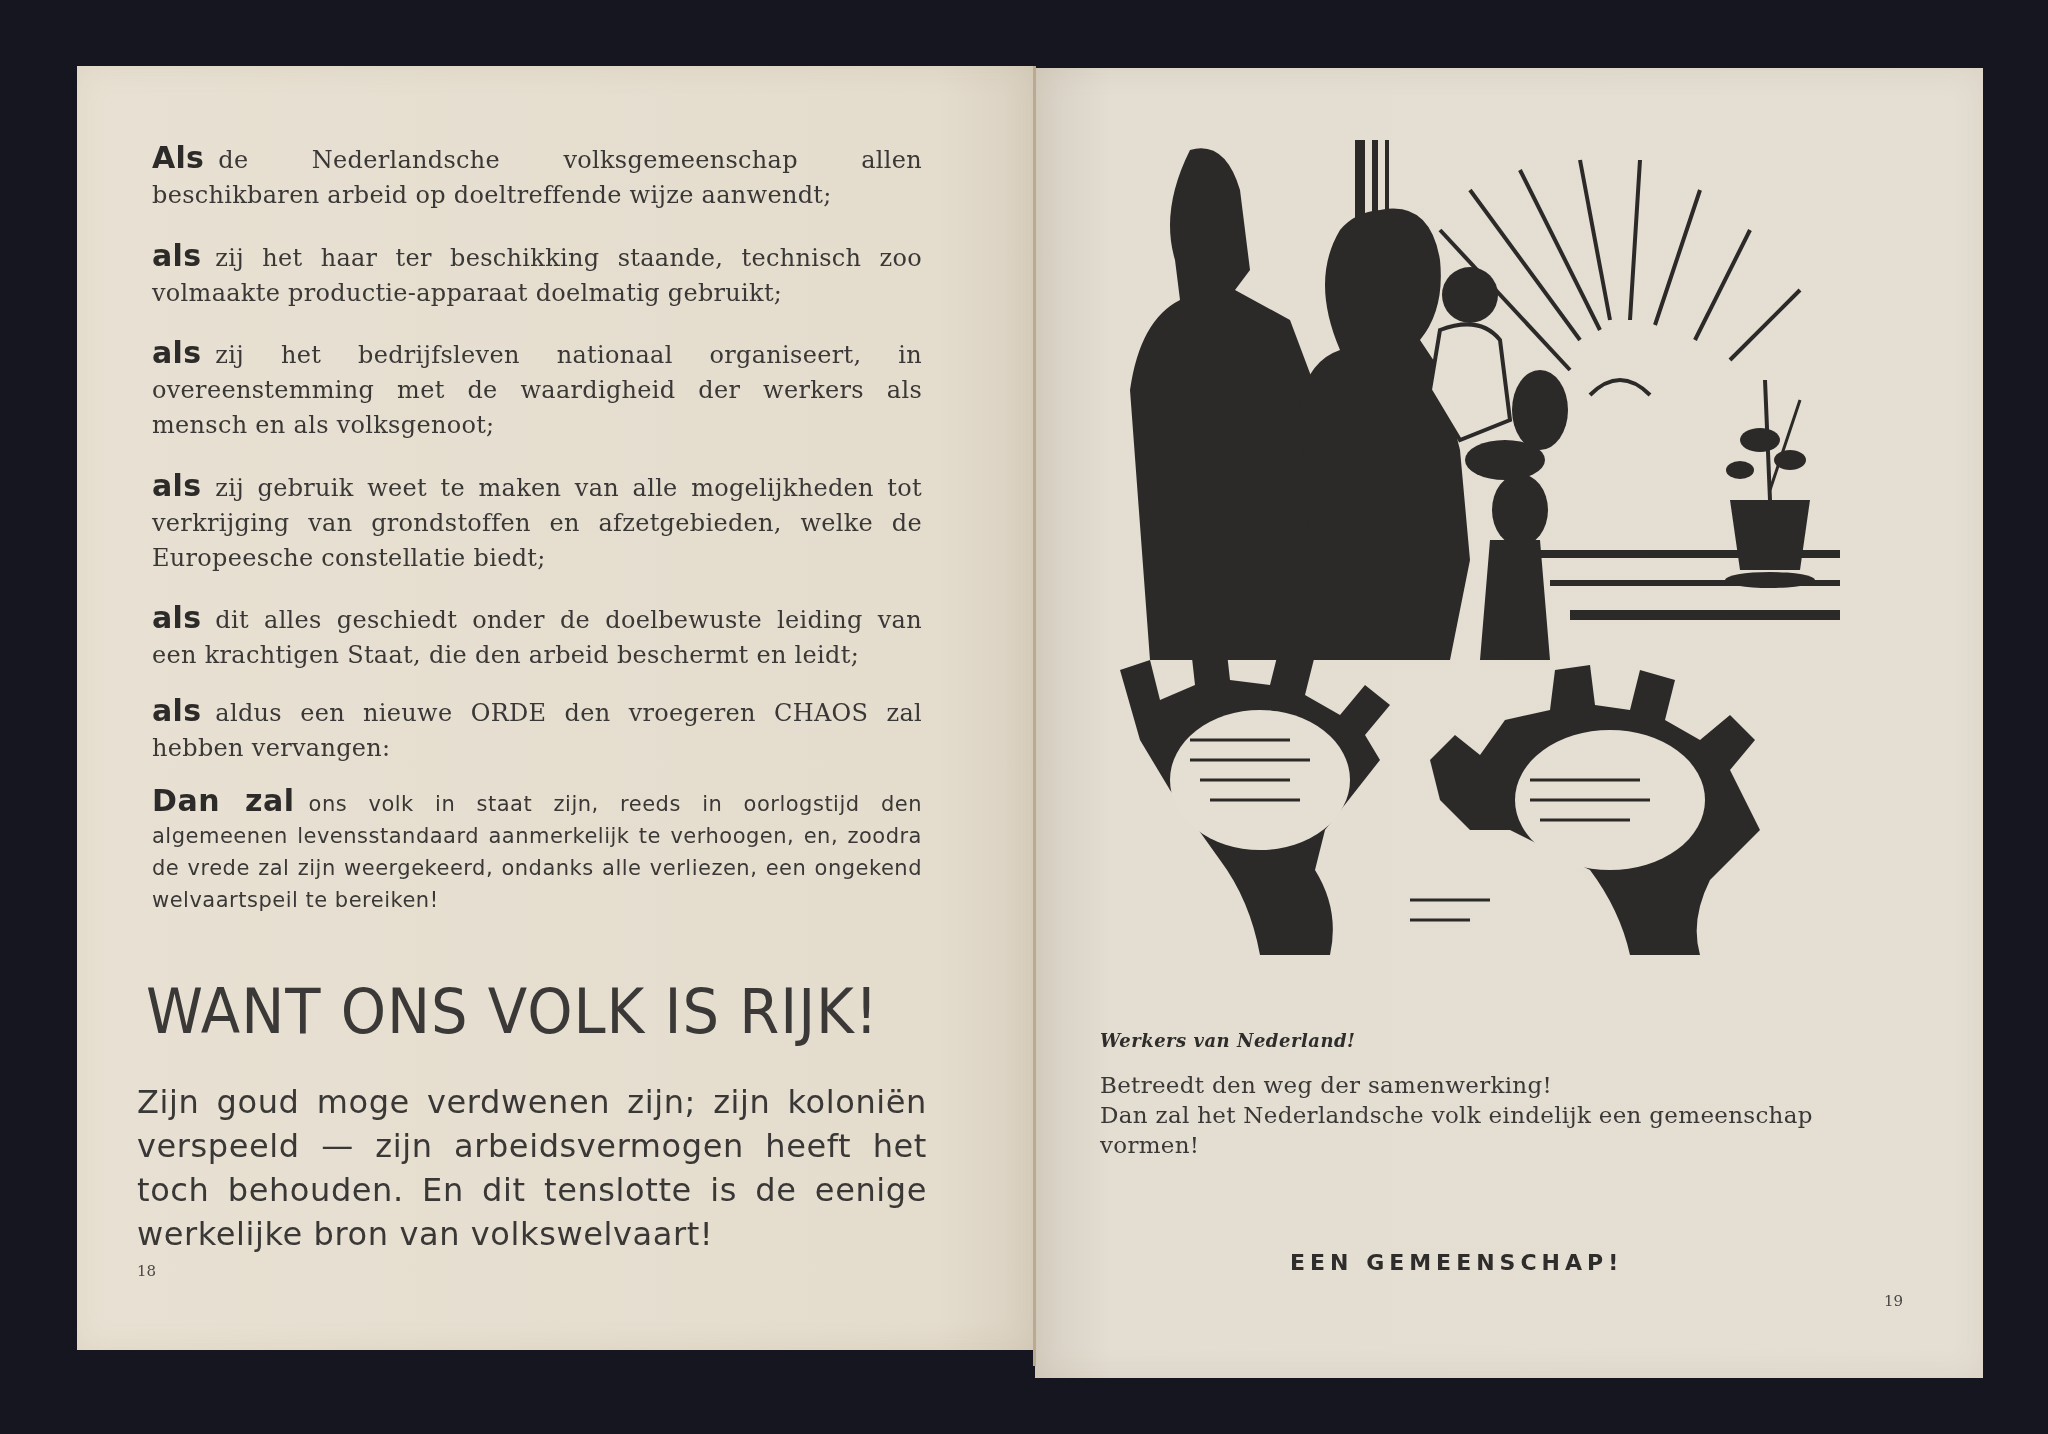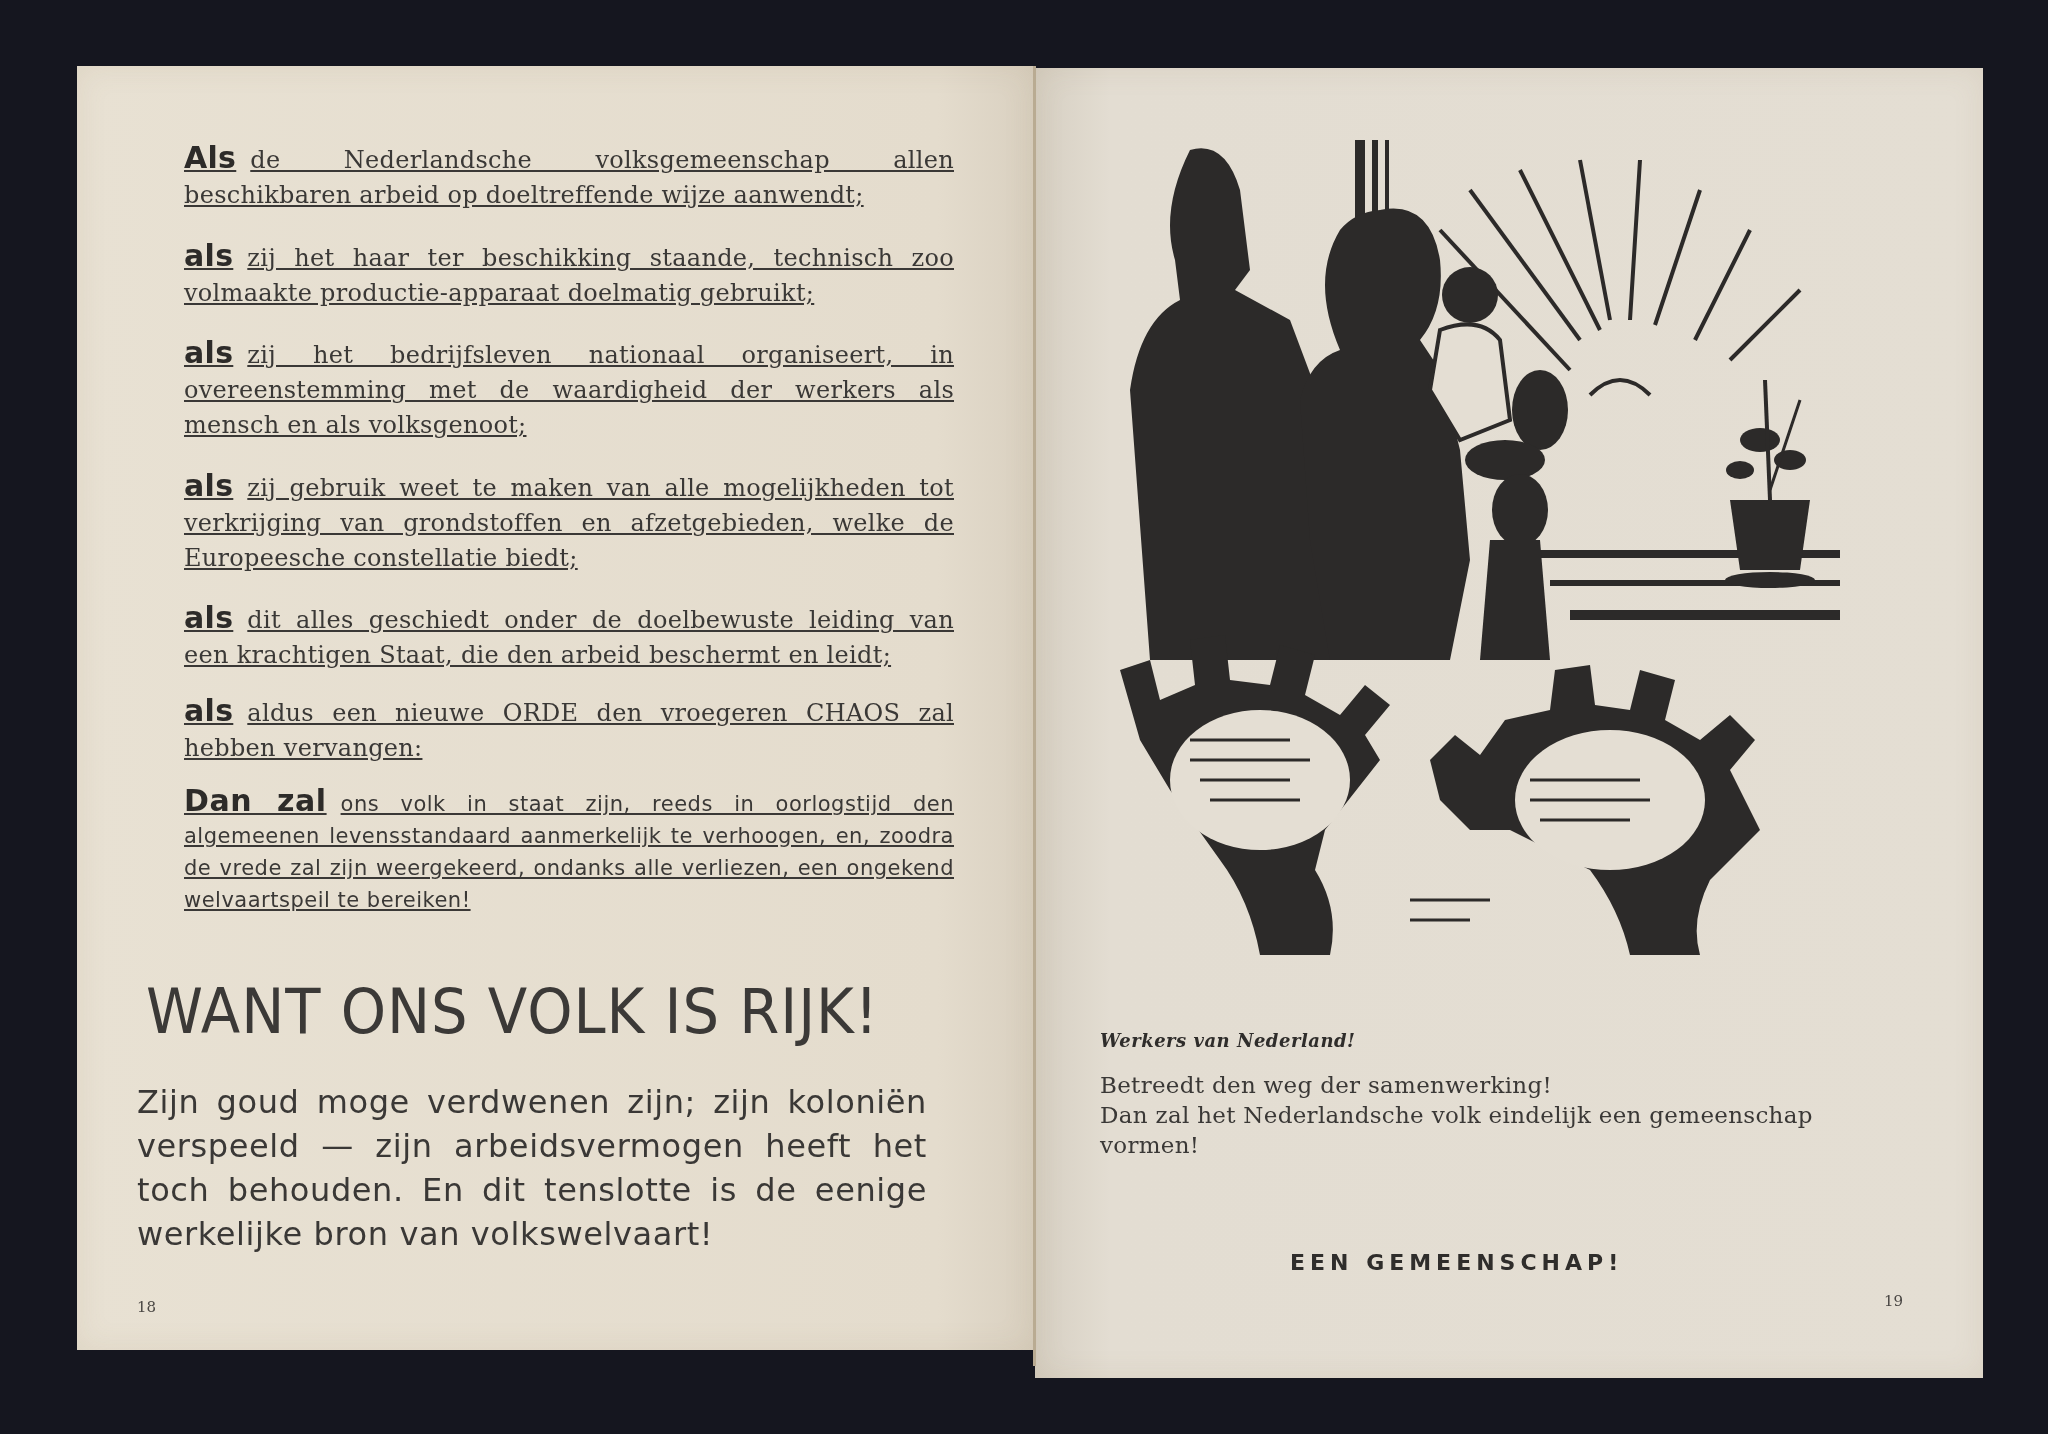--- a/index.html
+++ b/index.html
@@ -10,21 +10,21 @@
   }
   .page {
     position: absolute;
     background: #e5ddd0;
     box-shadow: inset 0 0 30px rgba(150,120,80,0.12);
   }
   .page.left { left: 77px; top: 66px; width: 956px; height: 1284px; background: linear-gradient(90deg, #e8e1d3 0%, #e4dccd 90%, #d9d0c0 100%); }
   .page.right { left: 1035px; top: 68px; width: 948px; height: 1310px; background: linear-gradient(90deg, #d6cfc2 0%, #e3ddd2 8%, #e4ded3 100%); }
   .spine { position:absolute; left:1033px; top:66px; width:3px; height:1300px; background:#b9ab92; }
 
-  .para { position: absolute; left: 184px; width: 770px; color: #3a3836; font-family: "DejaVu Serif", serif; font-size: 24px; line-height: 35px; text-align: justify; letter-spacing: 0.3px; text-decoration: underline; }
+  .para { position: absolute; left: 152px; width: 770px; color: #3a3836; font-family: "DejaVu Serif", serif; font-size: 24px; line-height: 35px; text-align: justify; letter-spacing: 0.3px; }
   .para .lead { font-family: "DejaVu Sans", sans-serif; font-weight: bold; font-size: 30px; color: #2d2b29; margin-right: 14px; }
   .sans-para { font-family: "DejaVu Sans", sans-serif; font-size: 21px; line-height: 32px; letter-spacing: 0.5px; }
 
   .headline { position:absolute; left:146px; top:975px; width:800px; font-family:"DejaVu Sans", sans-serif; font-weight: normal; font-size: 62px; letter-spacing: 1px; color:#3b3937; transform: scaleX(0.93); transform-origin: left; }
   .closing { position:absolute; left:137px; top:1080px; width:790px; font-family:"DejaVu Sans", sans-serif; font-size: 32px; line-height: 44px; color:#3a3836; text-align: justify; letter-spacing: 0.6px; }
   .pagenum { position:absolute; font-family:"DejaVu Serif", serif; font-size: 15px; color:#4a4744; }
 
   .illus { position:absolute; left:1110px; top:140px; width:750px; height:870px; }
 
   .caption-title { position:absolute; left:1100px; top:1030px; font-family:"DejaVu Serif", serif; font-style: italic; font-weight: bold; font-size: 18px; color:#2f2d2b; letter-spacing: 0.5px; }
@@ -55,21 +55,21 @@
 </div>
 <div class="para" style="top:693px;">
   <span class="lead">als</span><span>aldus een nieuwe ORDE den vroegeren CHAOS zal hebben vervangen:</span>
 </div>
 <div class="para sans-para" style="top:785px;">
   <span class="lead">Dan zal</span><span>ons volk in staat zijn, reeds in oorlogstijd den algemeenen levensstandaard aanmerkelijk te verhoogen, en, zoodra de vrede zal zijn weergekeerd, ondanks alle verliezen, een ongekend welvaartspeil te bereiken!</span>
 </div>
 
 <div class="headline">WANT ONS VOLK IS RIJK!</div>
 <div class="closing">Zijn goud moge verdwenen zijn; zijn koloniën verspeeld — zijn arbeidsvermogen heeft het toch behouden. En dit tenslotte is de eenige werkelijke bron van volkswelvaart!</div>
-<div class="pagenum" style="left:137px; top:1262px;margin-top:36px;">18</div>
+<div class="pagenum" style="left:137px; top:1262px;">18</div>
 
 <svg class="illus" viewBox="0 0 750 870">
   <g fill="#2c2a29" stroke="none">
 
     <rect x="245" y="0" width="10" height="95"></rect>
     <rect x="262" y="0" width="6" height="90"></rect>
     <rect x="275" y="0" width="4" height="120"></rect>
 
     <g stroke="#2c2a29" stroke-width="4" fill="none">
       <line x1="330" y1="90" x2="460" y2="230"></line>

